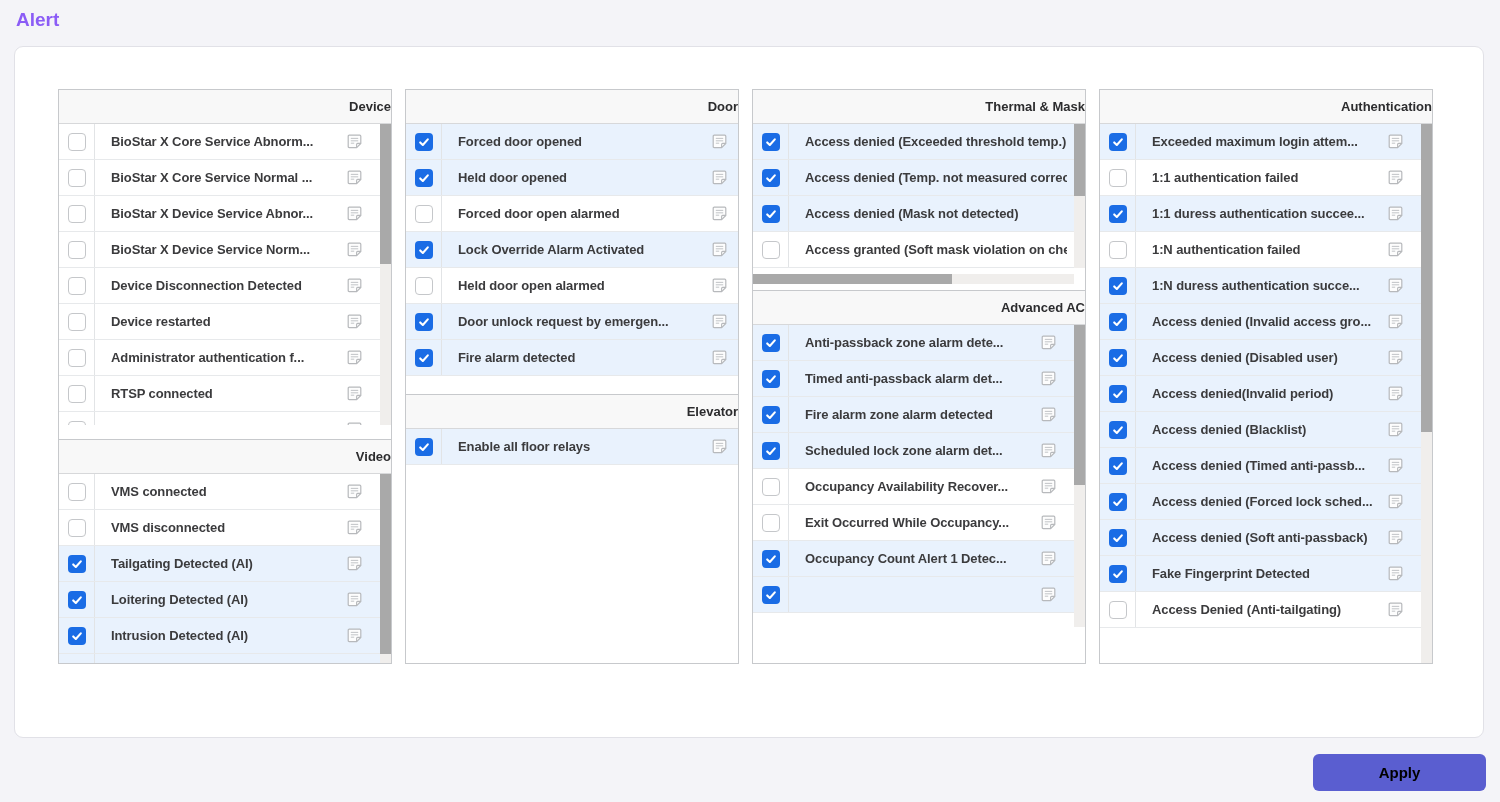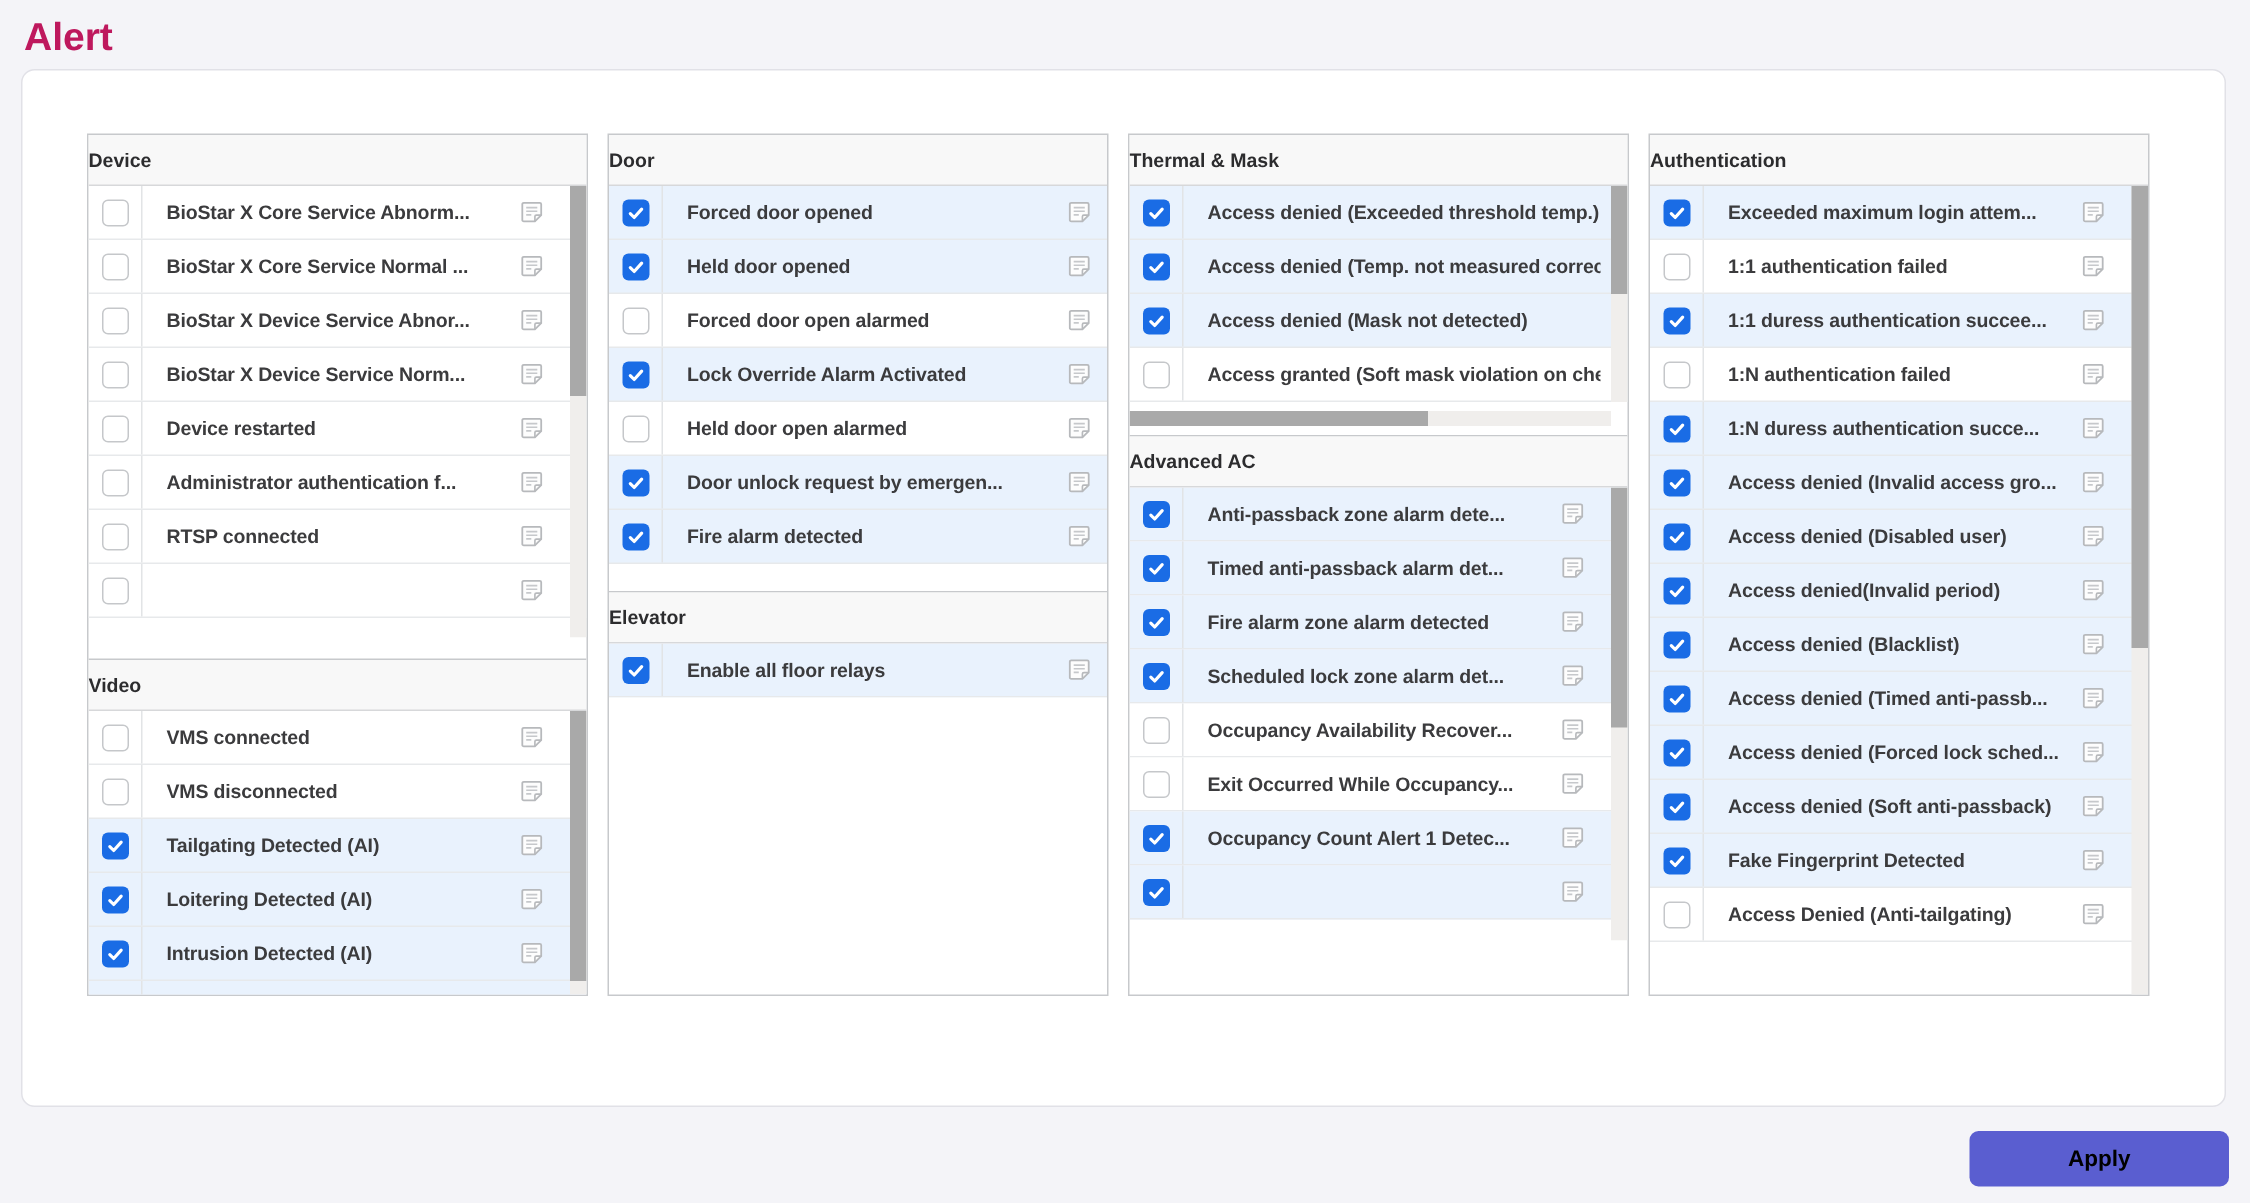--- a/index.html
+++ b/index.html
@@ -1,39 +1,39 @@
 <!DOCTYPE html>
 <html><head>
 <meta charset="utf-8">
 <style>
   html,body{margin:0;padding:0}
   body{
     width:1500px;height:802px;position:relative;overflow:hidden;
     background:#f4f4f8;font-family:"Liberation Sans",sans-serif;
   }
   .page-title{
-    position:absolute;left:16px;top:9px;font-size:26px;font-weight:700;color:#be185d;
+    position:absolute;left:16px;top:9px;font-size:19px;font-weight:700;color:#8b5cf6;
   }
   .panel{
     position:absolute;left:14px;top:46px;width:1470px;height:692px;
     background:#ffffff;border:1px solid #e1e1e7;border-radius:9px;box-sizing:border-box;
   }
   .columns{
     position:absolute;left:43px;top:42px;display:flex;gap:13px;
   }
   .column{
     width:334px;height:575px;background:#ffffff;border:1px solid #c7c9cc;
     box-sizing:border-box;overflow:hidden;flex:none;
   }
   .section{position:relative}
   .sec-video{margin-top:14px;border-top:1px solid #c7c9cc}
   .sec-elevator{margin-top:18px;border-top:1px solid #c7c9cc}
   .sec-advanced{margin-top:6px;border-top:1px solid #c7c9cc}
   .sec-header{
-    height:34px;line-height:33px;text-align:left;font-size:13px;font-weight:700;
+    height:34px;line-height:33px;text-align:right;font-size:13px;font-weight:700;
     color:#2c2c2e;background:#f8f8f8;border-bottom:1px solid #d7d8da;box-sizing:border-box;
   }
   .sec-list{position:relative;overflow:hidden}
   .sec-device .sec-list{height:301px}
   .sec-video .sec-list{height:216px}
   .sec-advanced .sec-list{height:302px}
   .sec-auth .sec-list{height:540px}
   .rows-wrap{position:relative}
   .alert-row{
     display:flex;align-items:center;height:36px;box-sizing:border-box;
@@ -136,20 +136,35 @@
                     <line x1="4.8" y1="5.4" x2="12.2" y2="5.4" stroke="#c6c8cb" stroke-width="1.1"></line>
                     <line x1="4.8" y1="7.8" x2="12.2" y2="7.8" stroke="#c6c8cb" stroke-width="1.1"></line>
                     <line x1="4.8" y1="10.2" x2="8.2" y2="10.2" stroke="#c6c8cb" stroke-width="1.1"></line>
                   </svg>
                 </span>
               </div>
               <div class="alert-row">
                 <div class="cb-cell">
                   <div class="checkbox"></div>
                 </div>
+                <span class="label">Device Disconnection Detected</span>
+                <span class="memo">
+                  <svg width="17" height="17" viewBox="0 0 17 17">
+                    <path d="M3.2 2.2h10.6c.6 0 1 .4 1 1v7.2l-4.2 4.2H3.2c-.6 0-1-.4-1-1V3.2c0-.6.4-1 1-1z" fill="#fdfdfd" stroke="#b7b9bc" stroke-width="1.2"></path>
+                    <path d="M10.6 14.6v-3.2c0-.6.4-1 1-1h3.2" fill="none" stroke="#b7b9bc" stroke-width="1.1"></path>
+                    <line x1="4.8" y1="5.4" x2="12.2" y2="5.4" stroke="#c6c8cb" stroke-width="1.1"></line>
+                    <line x1="4.8" y1="7.8" x2="12.2" y2="7.8" stroke="#c6c8cb" stroke-width="1.1"></line>
+                    <line x1="4.8" y1="10.2" x2="8.2" y2="10.2" stroke="#c6c8cb" stroke-width="1.1"></line>
+                  </svg>
+                </span>
+              </div>
+              <div class="alert-row">
+                <div class="cb-cell">
+                  <div class="checkbox"></div>
+                </div>
                 <span class="label">Device restarted</span>
                 <span class="memo">
                   <svg width="17" height="17" viewBox="0 0 17 17">
                     <path d="M3.2 2.2h10.6c.6 0 1 .4 1 1v7.2l-4.2 4.2H3.2c-.6 0-1-.4-1-1V3.2c0-.6.4-1 1-1z" fill="#fdfdfd" stroke="#b7b9bc" stroke-width="1.2"></path>
                     <path d="M10.6 14.6v-3.2c0-.6.4-1 1-1h3.2" fill="none" stroke="#b7b9bc" stroke-width="1.1"></path>
                     <line x1="4.8" y1="5.4" x2="12.2" y2="5.4" stroke="#c6c8cb" stroke-width="1.1"></line>
                     <line x1="4.8" y1="7.8" x2="12.2" y2="7.8" stroke="#c6c8cb" stroke-width="1.1"></line>
                     <line x1="4.8" y1="10.2" x2="8.2" y2="10.2" stroke="#c6c8cb" stroke-width="1.1"></line>
                   </svg>
                 </span>

